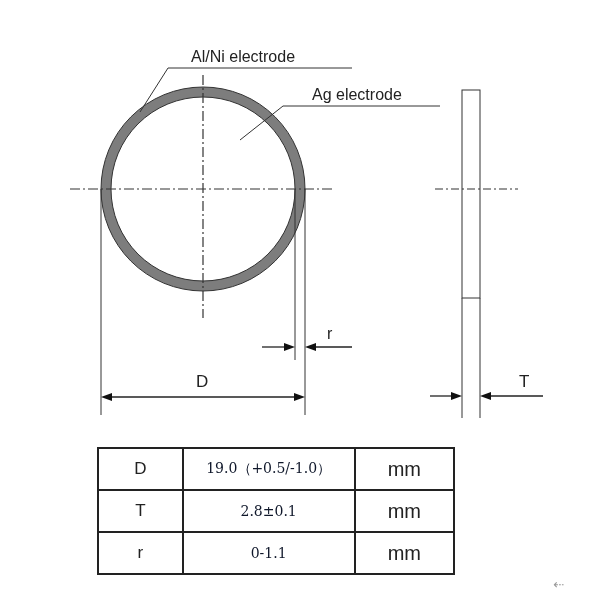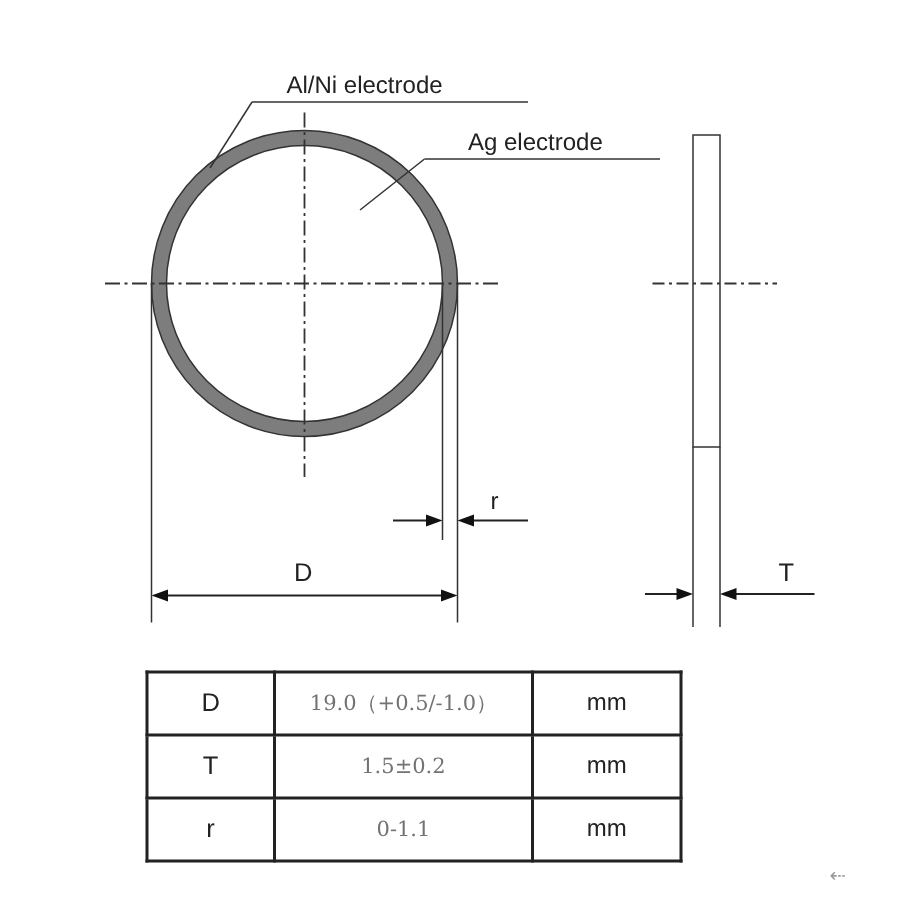--- a/index.html
+++ b/index.html
@@ -2,22 +2,22 @@
 <html><head>
 <meta charset="utf-8">
 <style>
   html, body { margin:0; padding:0; background:#ffffff; }
   body { width:600px; height:600px; position:relative; overflow:hidden; font-family:"Liberation Sans", sans-serif; }
   svg.drawing { position:absolute; left:0; top:0; }
   .lbl { font-family:"Liberation Sans", sans-serif; fill:#222; }
   table.spec { position:absolute; left:97px; top:447px; border-collapse:collapse; width:358px; }
   table.spec td { border:2px solid #222; height:40px; text-align:center; font-size:15px; color:#222; padding:0; }
   table.spec td.sym { width:90px; font-family:"Liberation Sans", sans-serif; font-size:17px; }
-  table.spec td.val { width:178px; font-family:"DejaVu Serif", serif; font-size:14px; color:#737373; }
-  table.spec td.unit { width:104px; font-family:"Liberation Sans", sans-serif; font-size:16px; }
+  table.spec td.val { width:178px; font-family:"DejaVu Serif", serif; font-size:14px; color:#0f172a; }
+  table.spec td.unit { width:104px; font-family:"Liberation Sans", sans-serif; font-size:20px; }
   .mark { position:absolute; left:553px; top:577px; font-size:13px; color:#9a9a9a; font-family:"DejaVu Sans", sans-serif; }
 </style>
 </head>
 <body>
 
 <svg class="drawing" width="600" height="600" viewBox="0 0 600 600">
   <defs>
     <marker id="arr" markerWidth="10" markerHeight="8" refX="10" refY="4" orient="auto" markerUnits="userSpaceOnUse">
       <path d="M0,0 L10,4 L0,8 z" fill="#111"></path>
     </marker>
@@ -70,21 +70,21 @@
 
 <table class="spec">
   <tbody>
       <tr>
     <td class="sym">D</td>
     <td class="val">19.0（+0.5/-1.0）</td>
     <td class="unit">mm</td>
   </tr>
   <tr>
     <td class="sym">T</td>
-    <td class="val">1.5±0.2</td>
+    <td class="val">2.8±0.1</td>
     <td class="unit">mm</td>
   </tr>
   <tr>
     <td class="sym">r</td>
     <td class="val">0-1.1</td>
     <td class="unit">mm</td>
   </tr>
 </tbody>
   </table>
 

